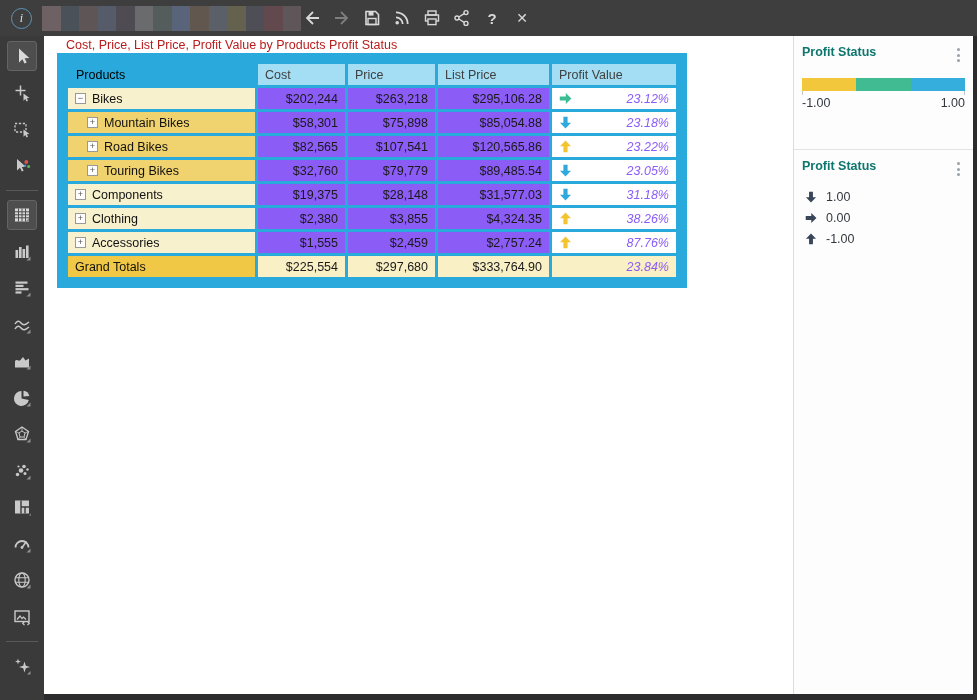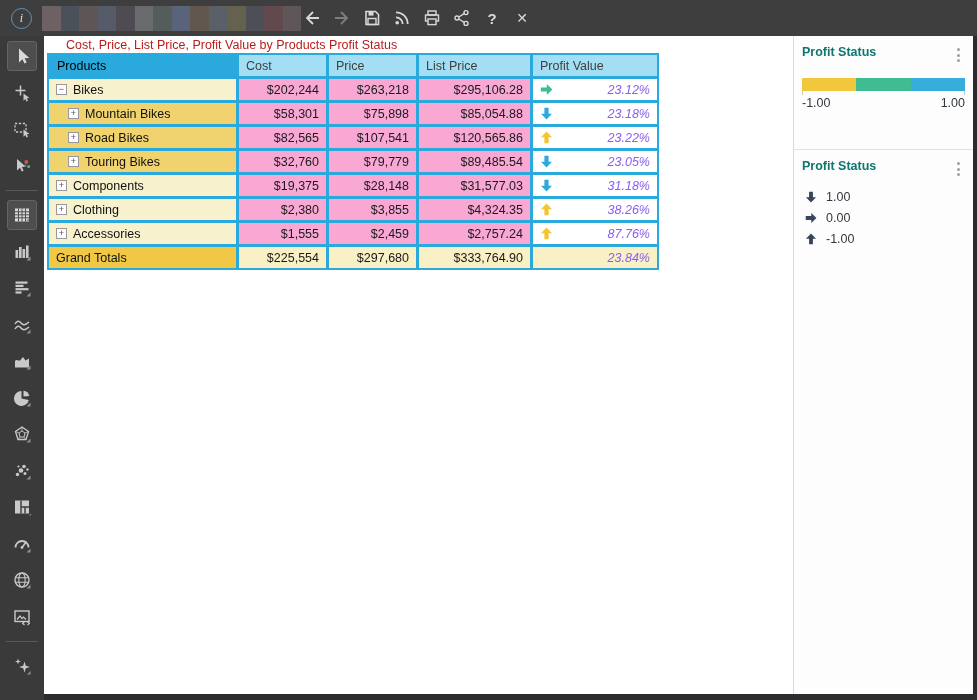--- a/index.html
+++ b/index.html
@@ -28,33 +28,33 @@
              display:flex; flex-direction:column; align-items:center; padding-top:5px; }
   .tool { width:30px; height:30px; min-height:30px; margin-bottom:6.5px; display:flex; align-items:center;
           justify-content:center; background:transparent; border:1px solid transparent;
           border-radius:3px; cursor:pointer; }
   .tool.active { background:#4e4e4e; border-color:#646464; }
   .sb-divider { width:32px; height:1px; min-height:1px; background:#5a5a5a; margin:3px 0 9px; }
 
   
   .canvas { position:absolute; left:44px; top:36px; right:184px; bottom:6px; background:#ffffff; }
   .pivot-title { position:absolute; left:3px; top:2px; color:#b91c1c; font-size:12.5px; white-space:nowrap;margin-left:19px; }
-  .pivot { position:absolute; left:3px; top:17px; display:grid;
+  .pivot { position:absolute; left:13px; top:17px; display:grid;
            grid-template-columns:187px 87px 87px 111px 124px; grid-auto-rows:21px;
-           gap:3px; background:#2aa9dc; padding:2px; width:max-content; }
+           gap:3px; background:#2aa9dc; padding:11px; width:max-content; }
   .pc { display:flex; align-items:center; font-size:12.5px; color:#111; overflow:hidden; white-space:nowrap; }
   .phead-products { background:transparent; color:#000; padding-left:8px; }
   .phead { background:#a3def4; padding-left:7px; color:#404040; }
   .plabel { padding-left:7px; gap:6px; }
   .plabel.lvl1 { padding-left:19px; }
   .cream { background:#f7f1cd; }
   .gold { background:#f0d36e; }
   .grand-label { background:#f0c845; padding-left:7px; }
   .grand-val { background:#f9f0c5 !important; }
-  .pval { background:#f9a8d4; justify-content:flex-end; padding-right:7px; color:#1a1a1a; }
+  .pval { background:#8b5cf6; justify-content:flex-end; padding-right:7px; color:#1a1a1a; }
   .pprofit { background:#fff; padding:0 7px; color:#8b5cf6;font-style:italic; }
   .pvtext { margin-left:auto; }
   .parrow { display:flex; align-items:center; }
   .exp { width:11px; height:11px; min-width:11px; background:#fdfdfd; border:1px solid #999;
          font-size:9px; line-height:9px; display:flex; align-items:center; justify-content:center;
          color:#555; cursor:pointer; }
 
   
   .rightpanel { position:absolute; right:4px; top:36px; width:180px; bottom:6px;
                 background:#fdfdfd; border-left:1px solid #dcdcdc; }

